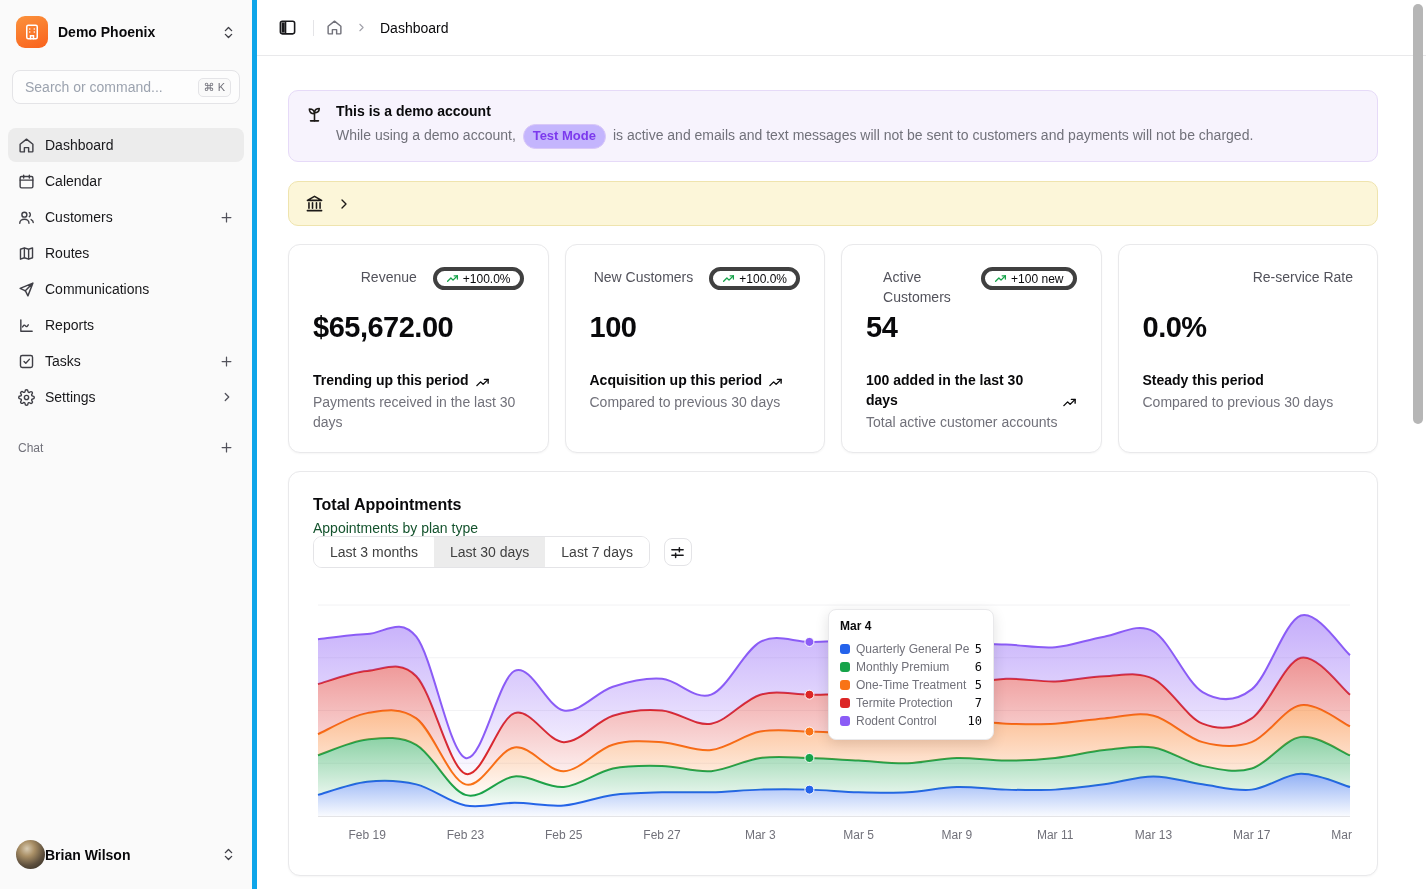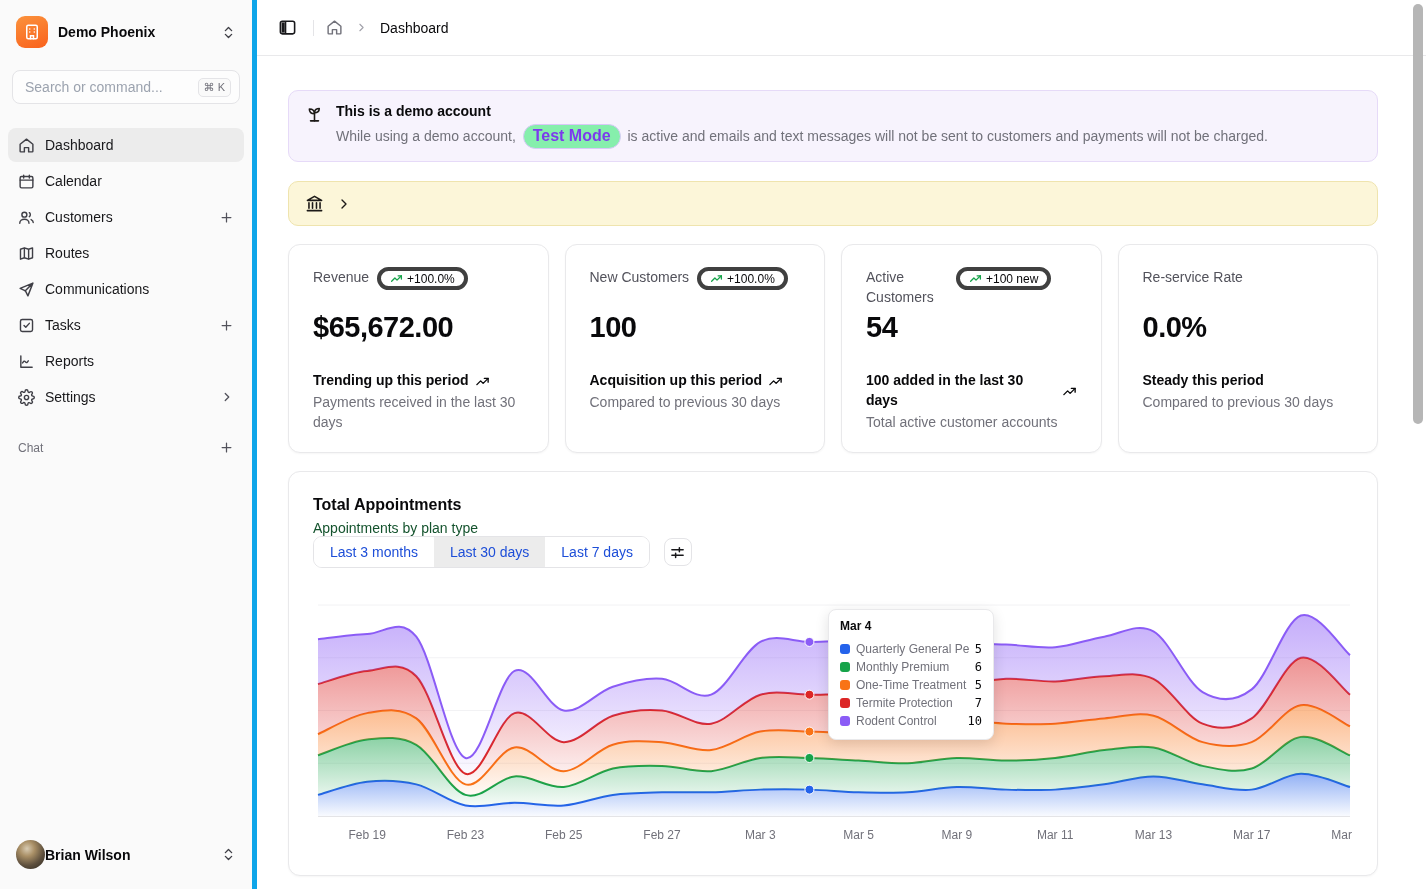--- a/index.html
+++ b/index.html
@@ -39,47 +39,47 @@
   .crumb-cur { color:#09090b; }
 
   .content { flex:1; overflow:hidden; padding:34px 0 0 31px; }
   .col { width:1090px; }
 
   
   .banner-demo { background:#f7f3fd; border:1px solid #e6daf8; border-radius:10px; padding:12px 16px; display:flex; gap:12px; }
   .banner-demo .bi { margin-top:2px; color:#1c1917; }
   .bd-title { font-weight:600; margin-bottom:5px; }
   .bd-body { color:#71717a; line-height:20px; }
-  .pill { display:inline-block; border:1px solid #d9c8f8; color:#7c3aed; background:#86efac; border-radius:999px; font-size:16px; font-weight:600; padding:1px 9px 2px; margin:0 3px; }
+  .pill { display:inline-block; border:1px solid #d9c8f8; color:#7c3aed; background:#c4b5fd; border-radius:999px; font-size:13px; font-weight:600; padding:1px 9px 2px; margin:0 3px; }
   .banner-pay { margin-top:19px; background:#fcf6d9; border:1px solid #efe4ae; border-radius:10px; padding:12px 16px; display:flex; align-items:center; gap:12px; cursor:pointer; }
   .banner-pay .txt { flex:1; font-weight:500; color:#1c1917; }
   .banner-pay .bi { color:#1c1917; display:flex; }
 
   
   .stats { margin-top:18px; display:grid; grid-template-columns:repeat(4,1fr); gap:16px; }
   .card { background:#fff; border:1px solid #e9e9eb; border-radius:12px; box-shadow:0 1px 2px rgba(0,0,0,.04); }
   .stat { padding:22px 24px 20px; display:flex; flex-direction:column; }
-  .stat-top { display:flex; justify-content:flex-start; gap:8px; min-height:42px; }
+  .stat-top { display:flex; justify-content:flex-end; gap:16px; min-height:42px; }
   .stat-title { color:#52525b; line-height:20px; }
   .badge { height:23px; border:4px solid #404040; border-radius:999px; display:flex; align-items:center; gap:4px; padding:0 9px; font-size:12px; color:#09090b; white-space:nowrap; flex:none; }
   .badge .gi { color:#16a34a; display:flex; }
   .stat-value { font-size:29px; font-weight:700; letter-spacing:-.5px; margin-top:2px; }
-  .stat-trend { margin-top:26px; font-weight:600; display:flex; align-items:center; gap:6px; line-height:20px; }
+  .stat-trend { margin-top:26px; font-weight:600; display:flex; align-items:flex-end; gap:6px; line-height:20px; }
   .stat-trend .ti { color:#09090b; display:flex; margin-top:2px; }
   .stat-trend .ti.right { margin-left:auto; }
   .stat-sub { color:#71717a; margin-top:2px; line-height:20px; }
 
   
   .chart-card { margin-top:18px; padding:24px; }
   .cc-head { display:flex; justify-content:space-between; align-items:flex-start;flex-direction:column; }
   .cc-title { font-size:16px; font-weight:700; }
   .cc-sub { color:#14532d; margin-top:6px; }
   .cc-controls { display:flex; gap:14px; align-items:center; }
   .seg { display:flex; border:1px solid #e4e4e7; border-radius:9px; overflow:hidden; height:32px; }
-  .seg button { border:none; background:#fff; font-family:inherit; font-size:14px; color:#1d4ed8; padding:0 16px; cursor:pointer; }
+  .seg button { border:none; background:#fff; font-family:inherit; font-size:14px; color:#404040; padding:0 16px; cursor:pointer; }
   .seg button.sel { background:#ececec; }
   .sq-btn { width:28px; height:28px; border:1px solid #e4e4e7; border-radius:8px; background:#fff; display:flex; align-items:center; justify-content:center; cursor:pointer; color:#18181b; }
   .chart-wrap { position:relative; margin-top:12px; }
   .tooltip { position:absolute; left:515px; top:29px; width:166px; background:#fff; border:1px solid #e9e9eb; border-radius:8px; box-shadow:0 4px 14px rgba(0,0,0,.12); padding:9px 11px; z-index:5; }
   .tt-title { font-size:12px; font-weight:700; margin-bottom:7px; }
   .tt-row { display:flex; align-items:center; gap:6px; height:18px; font-size:12px; }
   .sw { width:10px; height:10px; border-radius:3px; flex:none; }
   .tt-lbl { color:#71717a; flex:1; white-space:nowrap; overflow:hidden; }
   .tt-val { font-family:"DejaVu Sans Mono", monospace; font-size:12px; color:#09090b; }
 
@@ -159,39 +159,39 @@
         <span class="ic">
             <svg class="ic-svg" width="17" height="17" viewBox="0 0 24 24" fill="none" stroke="currentColor" stroke-width="2" stroke-linecap="round" stroke-linejoin="round">
               <path d="M21 3 10 14M21 3l-7 18-3.5-7L3 10.5 21 3z"></path>
             </svg>
           </span>
         <span class="lbl">Communications</span>
       </div>
       <div class="nav-item">
         <span class="ic">
             <svg class="ic-svg" width="17" height="17" viewBox="0 0 24 24" fill="none" stroke="currentColor" stroke-width="2" stroke-linecap="round" stroke-linejoin="round">
+              <path d="M4 4v16h16"></path>
+              <path d="M6.5 14c1.5-2.5 2.5-3.5 4-1.5s2.5 1 4-1.5"></path>
+            </svg>
+          </span>
+        <span class="lbl">Reports</span>
+      </div>
+      <div class="nav-item">
+        <span class="ic">
+            <svg class="ic-svg" width="17" height="17" viewBox="0 0 24 24" fill="none" stroke="currentColor" stroke-width="2" stroke-linecap="round" stroke-linejoin="round">
               <rect x="3.5" y="3.5" width="17" height="17" rx="2.5"></rect>
               <path d="m8.5 12 2.5 2.5 5-5.5"></path>
             </svg>
           </span>
         <span class="lbl">Tasks</span>
         <span class="trail">
             <svg class="ic-svg" width="15" height="15" viewBox="0 0 24 24" fill="none" stroke="currentColor" stroke-width="2" stroke-linecap="round">
               <path d="M12 5v14M5 12h14"></path>
             </svg>
           </span>
-      </div>
-      <div class="nav-item">
-        <span class="ic">
-            <svg class="ic-svg" width="17" height="17" viewBox="0 0 24 24" fill="none" stroke="currentColor" stroke-width="2" stroke-linecap="round" stroke-linejoin="round">
-              <path d="M4 4v16h16"></path>
-              <path d="M6.5 14c1.5-2.5 2.5-3.5 4-1.5s2.5 1 4-1.5"></path>
-            </svg>
-          </span>
-        <span class="lbl">Reports</span>
       </div>
       <div class="nav-item">
         <span class="ic">
             <svg class="ic-svg" width="17" height="17" viewBox="0 0 24 24" fill="none" stroke="currentColor" stroke-width="2" stroke-linecap="round" stroke-linejoin="round">
               <circle cx="12" cy="12" r="3"></circle>
               <path d="M19.4 15a1.7 1.7 0 0 0 .34 1.87l.06.06a2 2 0 1 1-2.83 2.83l-.06-.06a1.7 1.7 0 0 0-1.87-.34 1.7 1.7 0 0 0-1 1.56V21a2 2 0 1 1-4 0v-.09a1.7 1.7 0 0 0-1-1.56 1.7 1.7 0 0 0-1.87.34l-.06.06a2 2 0 1 1-2.83-2.83l.06-.06a1.7 1.7 0 0 0 .34-1.87 1.7 1.7 0 0 0-1.56-1H3a2 2 0 1 1 0-4h.09a1.7 1.7 0 0 0 1.56-1 1.7 1.7 0 0 0-.34-1.87l-.06-.06a2 2 0 1 1 2.83-2.83l.06.06a1.7 1.7 0 0 0 1.87.34h0a1.7 1.7 0 0 0 1-1.56V3a2 2 0 1 1 4 0v.09a1.7 1.7 0 0 0 1 1.56h0a1.7 1.7 0 0 0 1.87-.34l.06-.06a2 2 0 1 1 2.83 2.83l-.06.06a1.7 1.7 0 0 0-.34 1.87v0a1.7 1.7 0 0 0 1.56 1H21a2 2 0 1 1 0 4h-.09a1.7 1.7 0 0 0-1.56 1z"></path>
             </svg>
           </span>
         <span class="lbl">Settings</span>
         <span class="trail">

